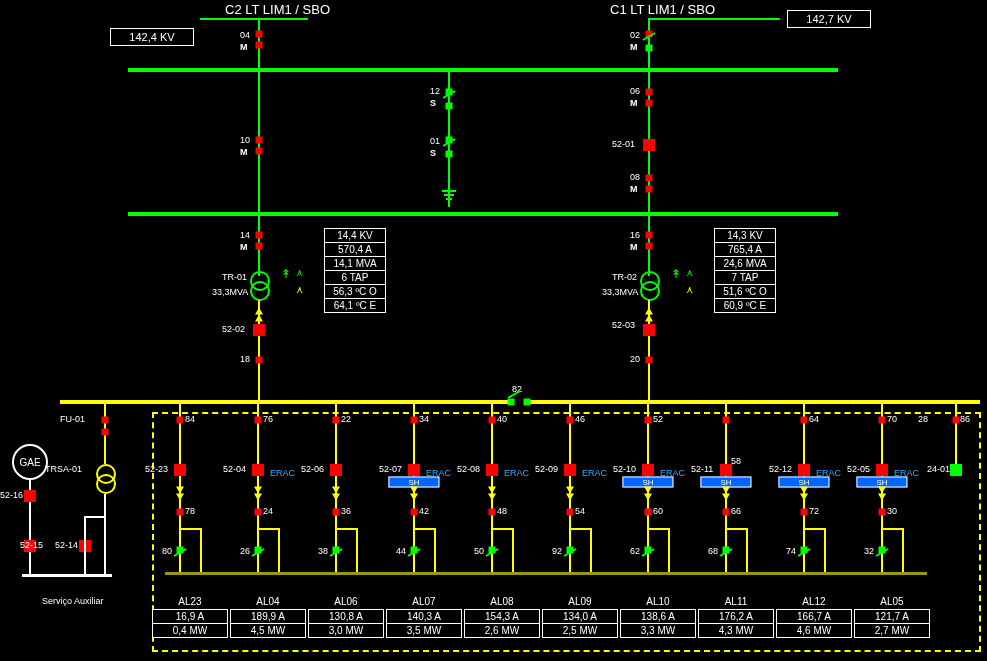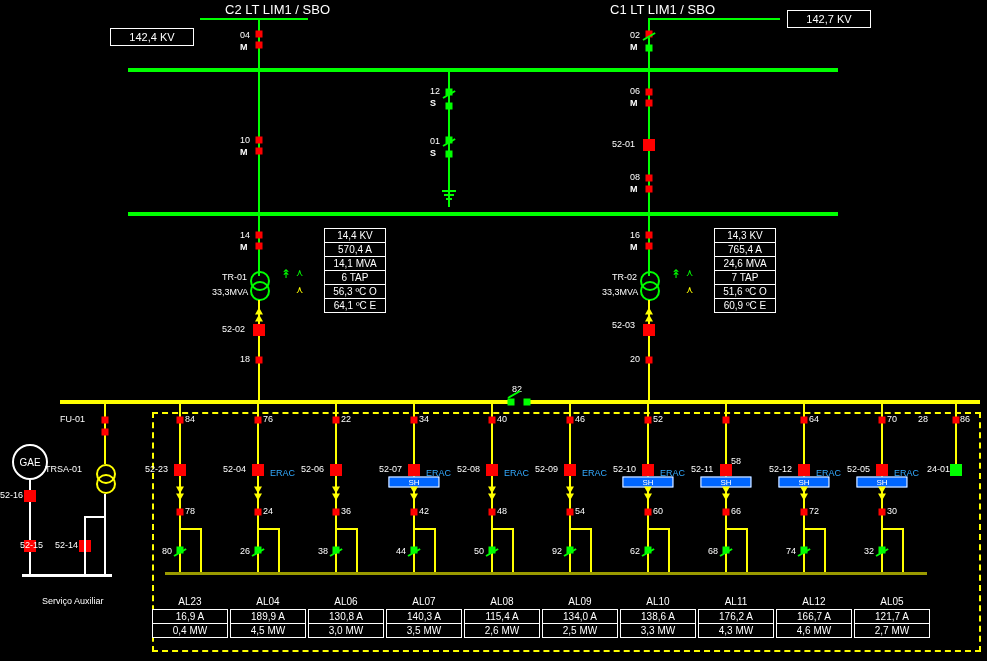--- a/index.html
+++ b/index.html
@@ -373,21 +373,21 @@
     <div class="arrow-down-y" style="left: 492px; top: 497px;"></div>
     <div class="sq-red-small" style="left: 492px; top: 512px;"></div>
     <div class="abs label-small" style="left: 497px; top: 506px;">48</div>
     <div class="line-yellow" style="left: 492px; top: 528px; width: 22px; height: 2px;"></div>
     <div class="line-yellow" style="left: 512px; top: 528px; width: 2px; height: 44px;"></div>
     <div class="sq-green-small" style="left: 492px; top: 550px;"></div>
     <div class="switch-open-g" style="left: 493px; top: 556px;"></div>
     <div class="abs label-small" style="left: 474px; top: 546px;">50</div>
     <div class="feeder-bottom" style="left: 502px; top: 596px;">
       <div class="name">AL08</div>
-    <div class="box-mini">115,4 A</div>
+    <div class="box-mini">154,3 A</div>
     <div class="box-mini" style="border-top:none">2,6 MW</div>
     </div>
     <div class="line-yellow" style="left: 569px; top: 404px; width: 2px; height: 168px;"></div>
     <div class="sq-red-small" style="left: 570px; top: 420px;"></div>
     <div class="abs label-small" style="left: 575px; top: 414px;">46</div>
     <div class="breaker-red" style="left: 570px; top: 470px;"></div>
     <div class="abs label-small" style="left: 535px; top: 464px;">52-09</div>
     <div class="abs label-blue" style="left: 582px; top: 468px;">ERAC</div>
     <div class="arrow-down-y" style="left: 570px; top: 490px;"></div>
     <div class="arrow-down-y" style="left: 570px; top: 497px;"></div>

